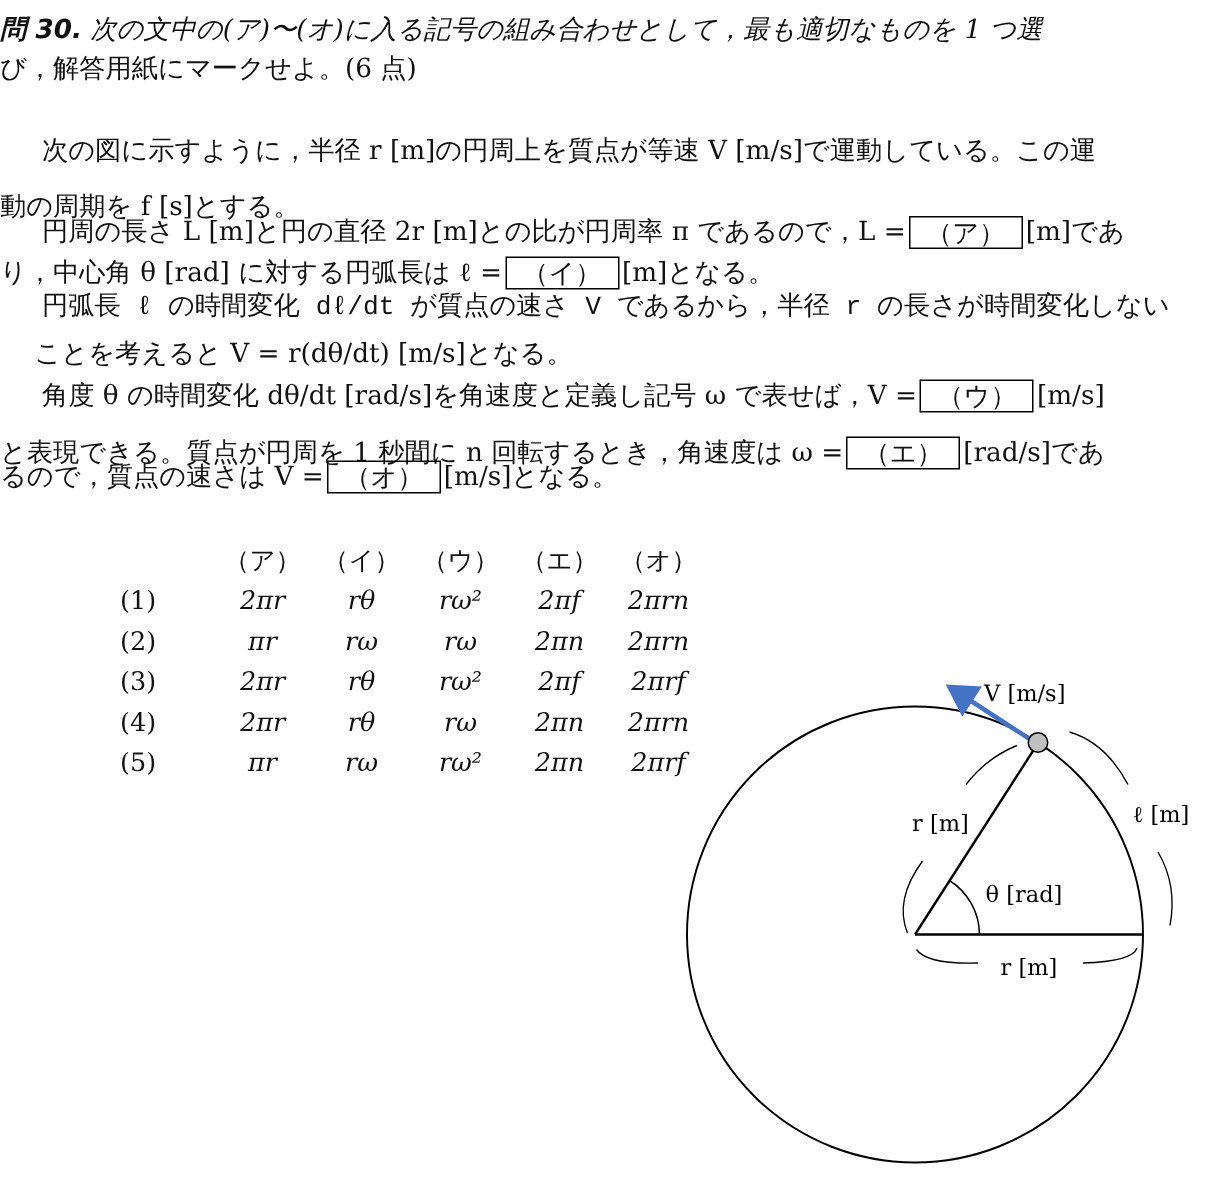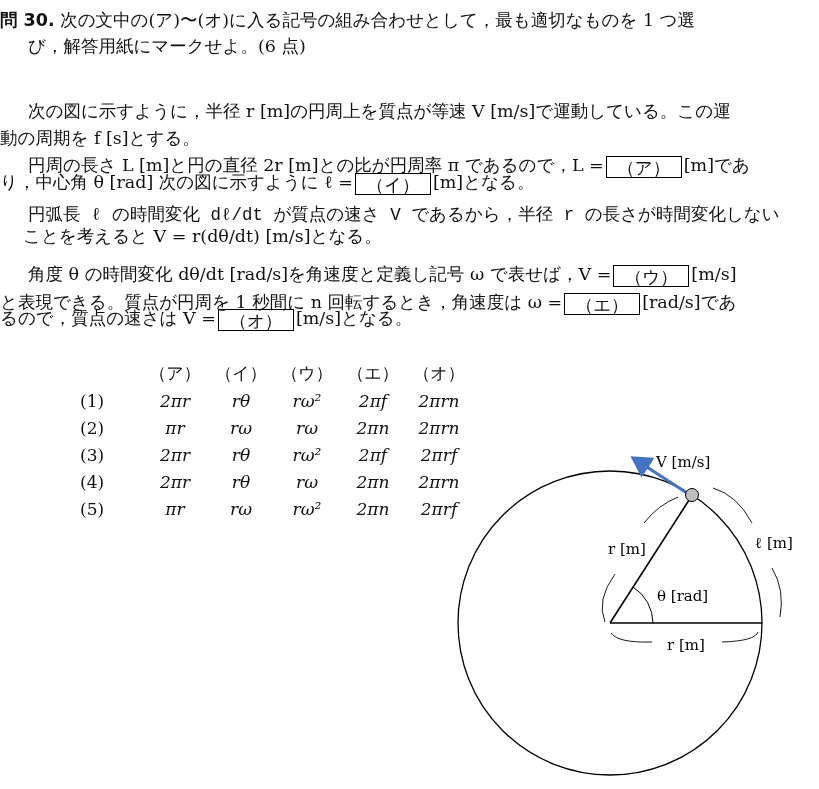--- a/index.html
+++ b/index.html
@@ -1,48 +1,48 @@
 <!DOCTYPE html>
 <html><head>
 <meta charset="utf-8">
 <style>
   html, body { margin:0; padding:0; background:#ffffff; }
   body { width:819px; height:789px; position:relative; overflow:hidden;
          font-family:"DejaVu Serif", "Liberation Serif", serif; color:#111; }
   .line { position:absolute; left:0; font-size:17.5px; white-space:nowrap; line-height:22px; }
-  .indent { left:28px;margin-top:10px; }
+  .indent { left:28px; }
   .qno { font-family:"DejaVu Sans", "Liberation Sans", sans-serif; font-weight:bold; }
   .box { display:inline-block; border:1.3px solid #000; height:22px; line-height:22px;
          text-align:center; vertical-align:middle; box-sizing:border-box; margin:0 2px; }
   table.opts { position:absolute; left:80px; top:360px; border-collapse:collapse;
                font-size:17px; }
   table.opts td, table.opts th { padding:0; height:27px; text-align:center; font-weight:normal; }
   table.opts .c0 { width:62px; text-align:left; }
   table.opts .c { width:66px; }
   table.opts td.v { font-style:italic; }
   svg.fig { position:absolute; left:0; top:0; }
   .lbl { font-family:"DejaVu Serif", serif; font-size:15px; }
 </style>
 </head>
 <body>
 
-<div class="line" style="top:9px;">
+<div class="line" style="top:9px;font-style:italic;">
   <span class="qno">問 30.</span>
   <span>次の文中の(ア)〜(オ)に入る記号の組み合わせとして，最も適切なものを 1 つ選</span>
 </div>
-<div class="line" style="top:35px;padding-left:28px;">び，解答用紙にマークせよ。(6 点)</div>
+<div class="line" style="top:35px;">び，解答用紙にマークせよ。(6 点)</div>
 
 <div class="line indent" style="top:90px;">次の図に示すように，半径 r [m]の円周上を質点が等速 V [m/s]で運動している。この運</div>
 <div class="line" style="top:127px;">動の周期を  f [s]とする。</div>
 
 <div class="line indent" style="top:144px;">
   <span>円周の長さ L [m]と円の直径 2r [m]との比が円周率 π であるので，L =</span><span class="box" style="width:76px;">（ア）</span><span>[m]であ</span>
 </div>
 <div class="line" style="top:171px;">
-  <span>り，中心角 θ [rad]  次の図に示すように ℓ =</span><span class="box" style="width:76px;">（イ）</span><span>[m]となる。</span>
+  <span>り，中心角 θ [rad]  に対する円弧長は ℓ =</span><span class="box" style="width:76px;">（イ）</span><span>[m]となる。</span>
 </div>
 
 <div class="line indent" style="top:194px;font-family:Liberation Mono, monospace;">円弧長 ℓ の時間変化 dℓ/dt が質点の速さ V であるから，半径 r の長さが時間変化しない</div>
 <div class="line" style="top:225px;padding-left:23px;">ことを考えると V = r(dθ/dt) [m/s]となる。</div>
 
 <div class="line indent" style="top:253px;">
   <span>角度 θ の時間変化 dθ/dt [rad/s]を角速度と定義し記号 ω で表せば，V =</span><span class="box" style="width:76px;">（ウ）</span><span>[m/s]</span>
 </div>
 <div class="line" style="top:291px;">
   <span>と表現できる。質点が円周を 1 秒間に n 回転するとき，角速度は ω =</span><span class="box" style="width:76px;">（エ）</span><span>[rad/s]であ</span>

